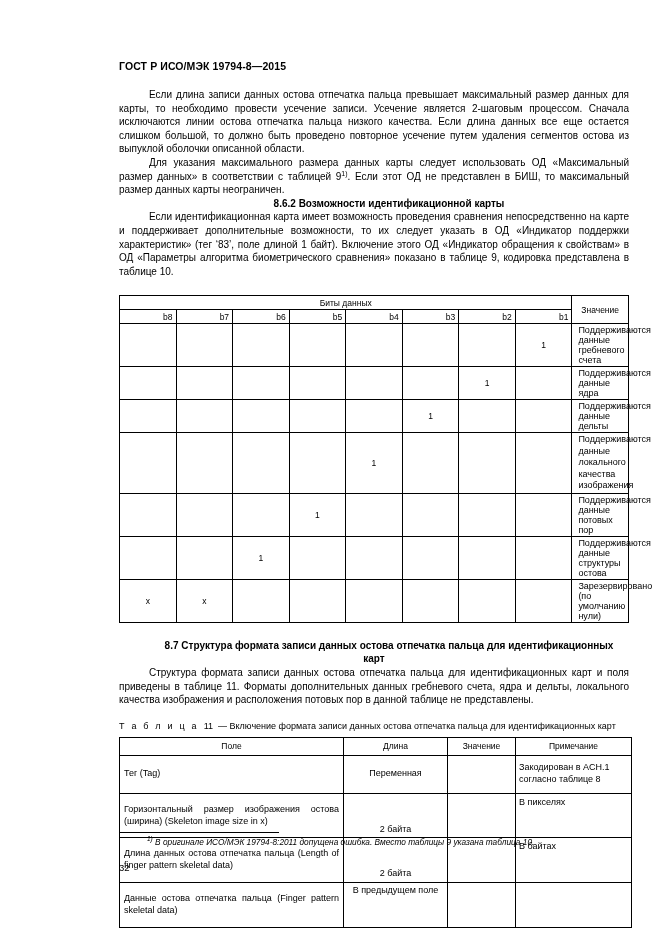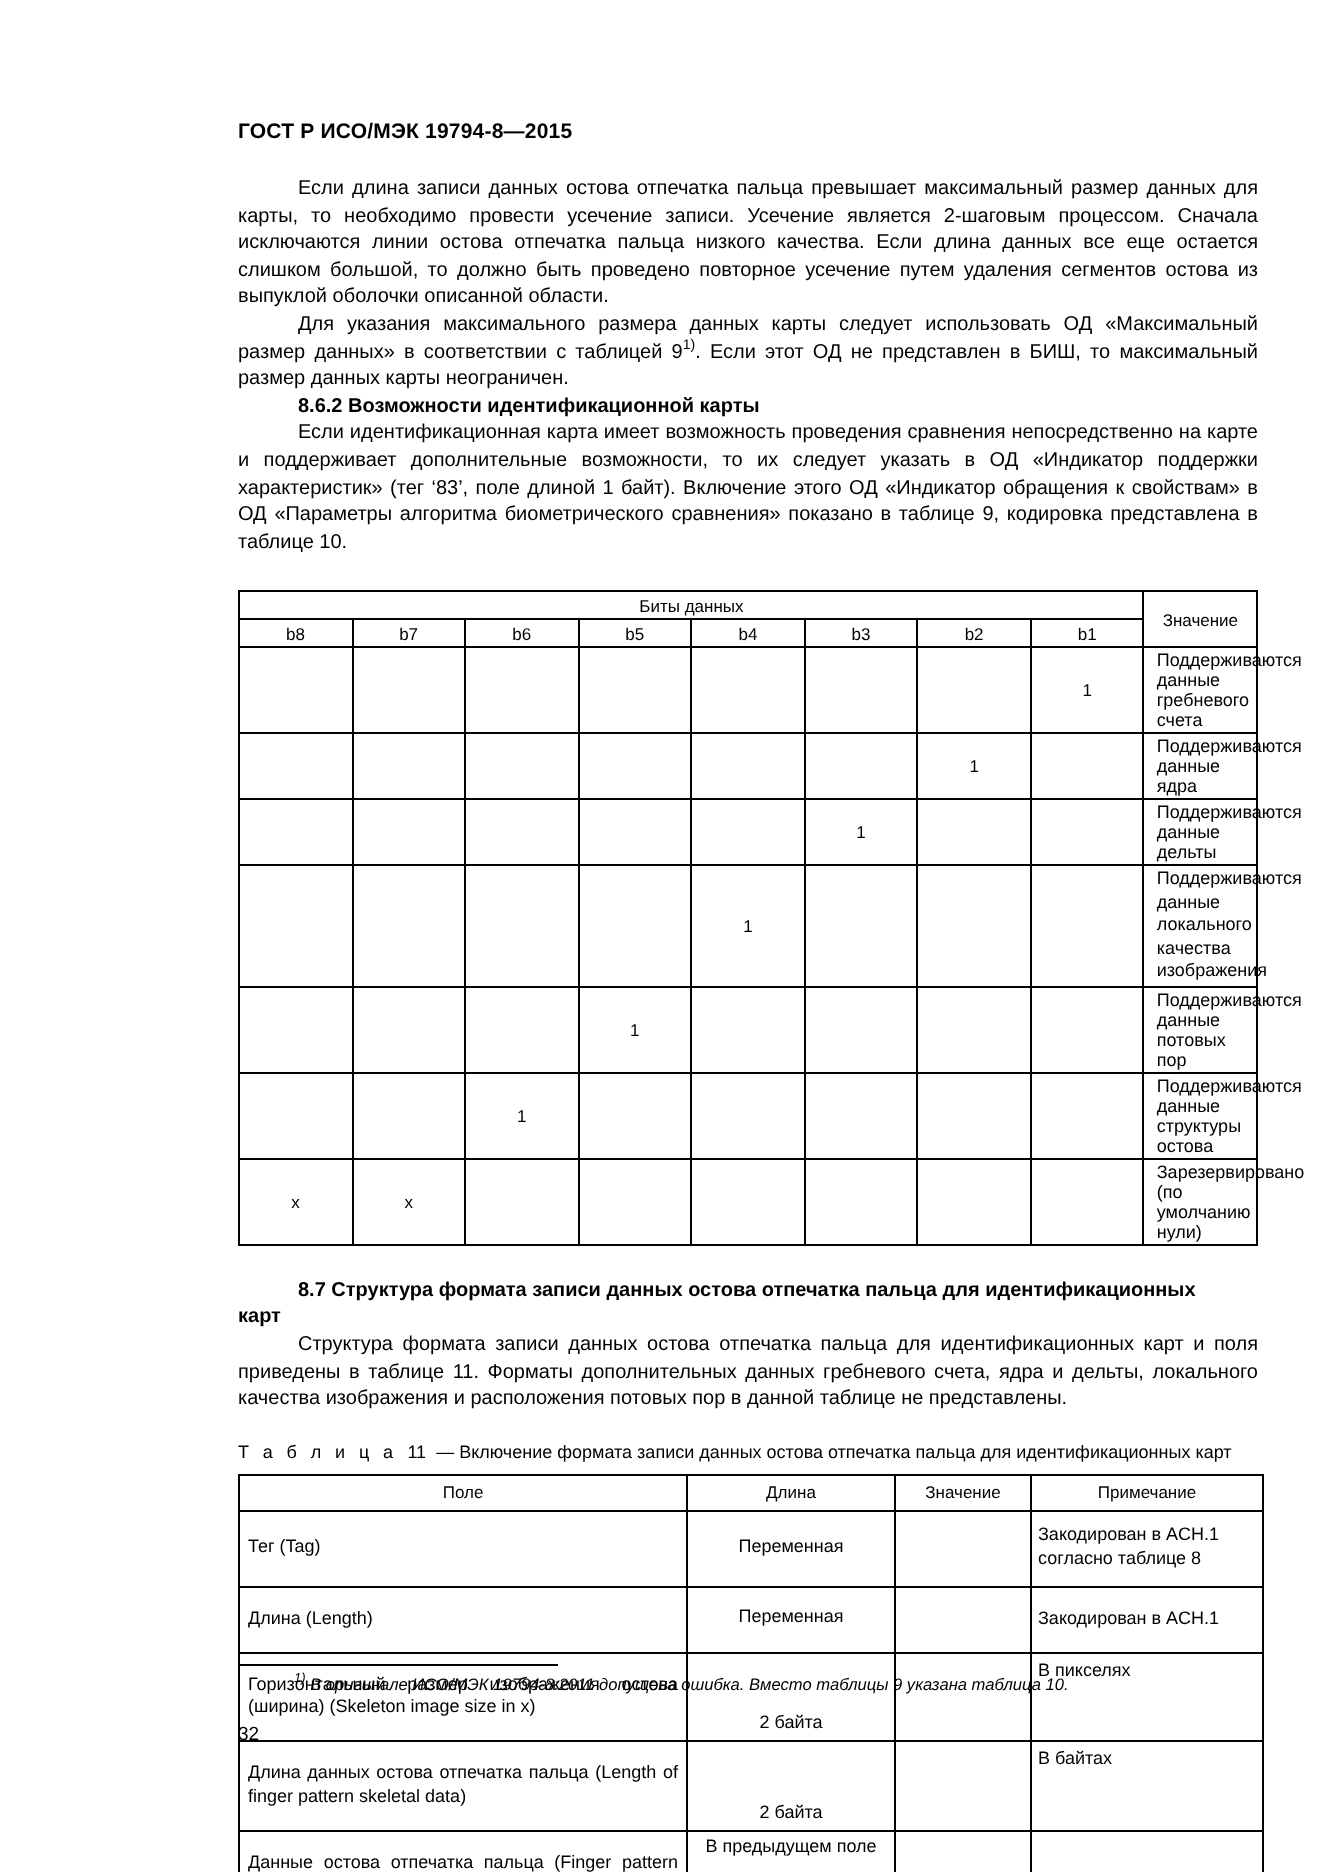--- a/index.html
+++ b/index.html
@@ -47,21 +47,21 @@
     text-indent: 30px;
     hyphens: none;
   }
 
   .sec-head {
     font-size: 10px;
     font-weight: bold;
     line-height: 13.6px;
     margin: 0;
     text-indent: 30px;
-    text-align: left;
+    text-align: center;
   }
 
   sup.fn {
     font-size: 7px;
     vertical-align: super;
     line-height: 0;
   }
 
   .table-caption {
     font-size: 9px;
@@ -82,21 +82,21 @@
     border: 1px solid #000000;
     padding: 1px 3px;
     vertical-align: middle;
     font-weight: normal;
   }
 
   
   .t10 { width: 512px; margin-top: 5px; }
   .t10 td, .t10 th { height: 11px; }
   .t10 .bitcol { width: 27px; text-align: center; font-size: 8.5px; }
-  .t10 .bithead { text-align: center; font-size: 8.5px; }
+  .t10 .bithead { text-align: right; font-size: 8.5px; }
   .t10 .grouphead { text-align: center; font-size: 8.5px; }
   .t10 .valcell { text-align: left; padding-left: 6px; font-size: 9px; }
   .t10 tr.tall td { height: 24px; }
   .t10 .val-two-line { line-height: 11.5px; }
 
   
   .t11 { width: 512px; margin-top: 5px; }
   .t11 col.c-field { width: 224px; }
   .t11 col.c-len   { width: 104px; }
   .t11 col.c-val   { width: 68px; }
@@ -288,26 +288,20 @@
             <th>Примечание</th>
           </tr>
         </thead>
       <tbody id="t11-body">
           <tr style="height:38px">
             <td class="field">Тег (Tag)</td>
             <td class="len mid">Переменная</td>
             <td class="val"></td>
             <td class="note mid">Закодирован в ACH.1<br>согласно таблице 8</td>
           </tr>
-          <tr style="height:20px">
-            <td class="field">Длина (Length)</td>
-            <td class="len mid">Переменная</td>
-            <td class="val"></td>
-            <td class="note mid">Закодирован в ACH.1</td>
-          </tr>
           <tr style="height:32px">
             <td class="field">Горизонтальный размер изображения остова (ширина) (Skeleton image size in x)</td>
             <td class="len">2 байта</td>
             <td class="val"></td>
             <td class="note">В пикселях</td>
           </tr>
           <tr style="height:32px">
             <td class="field">Длина данных остова отпечатка пальца (Length of finger pattern skeletal data)</td>
             <td class="len">2 байта</td>
             <td class="val"></td>

